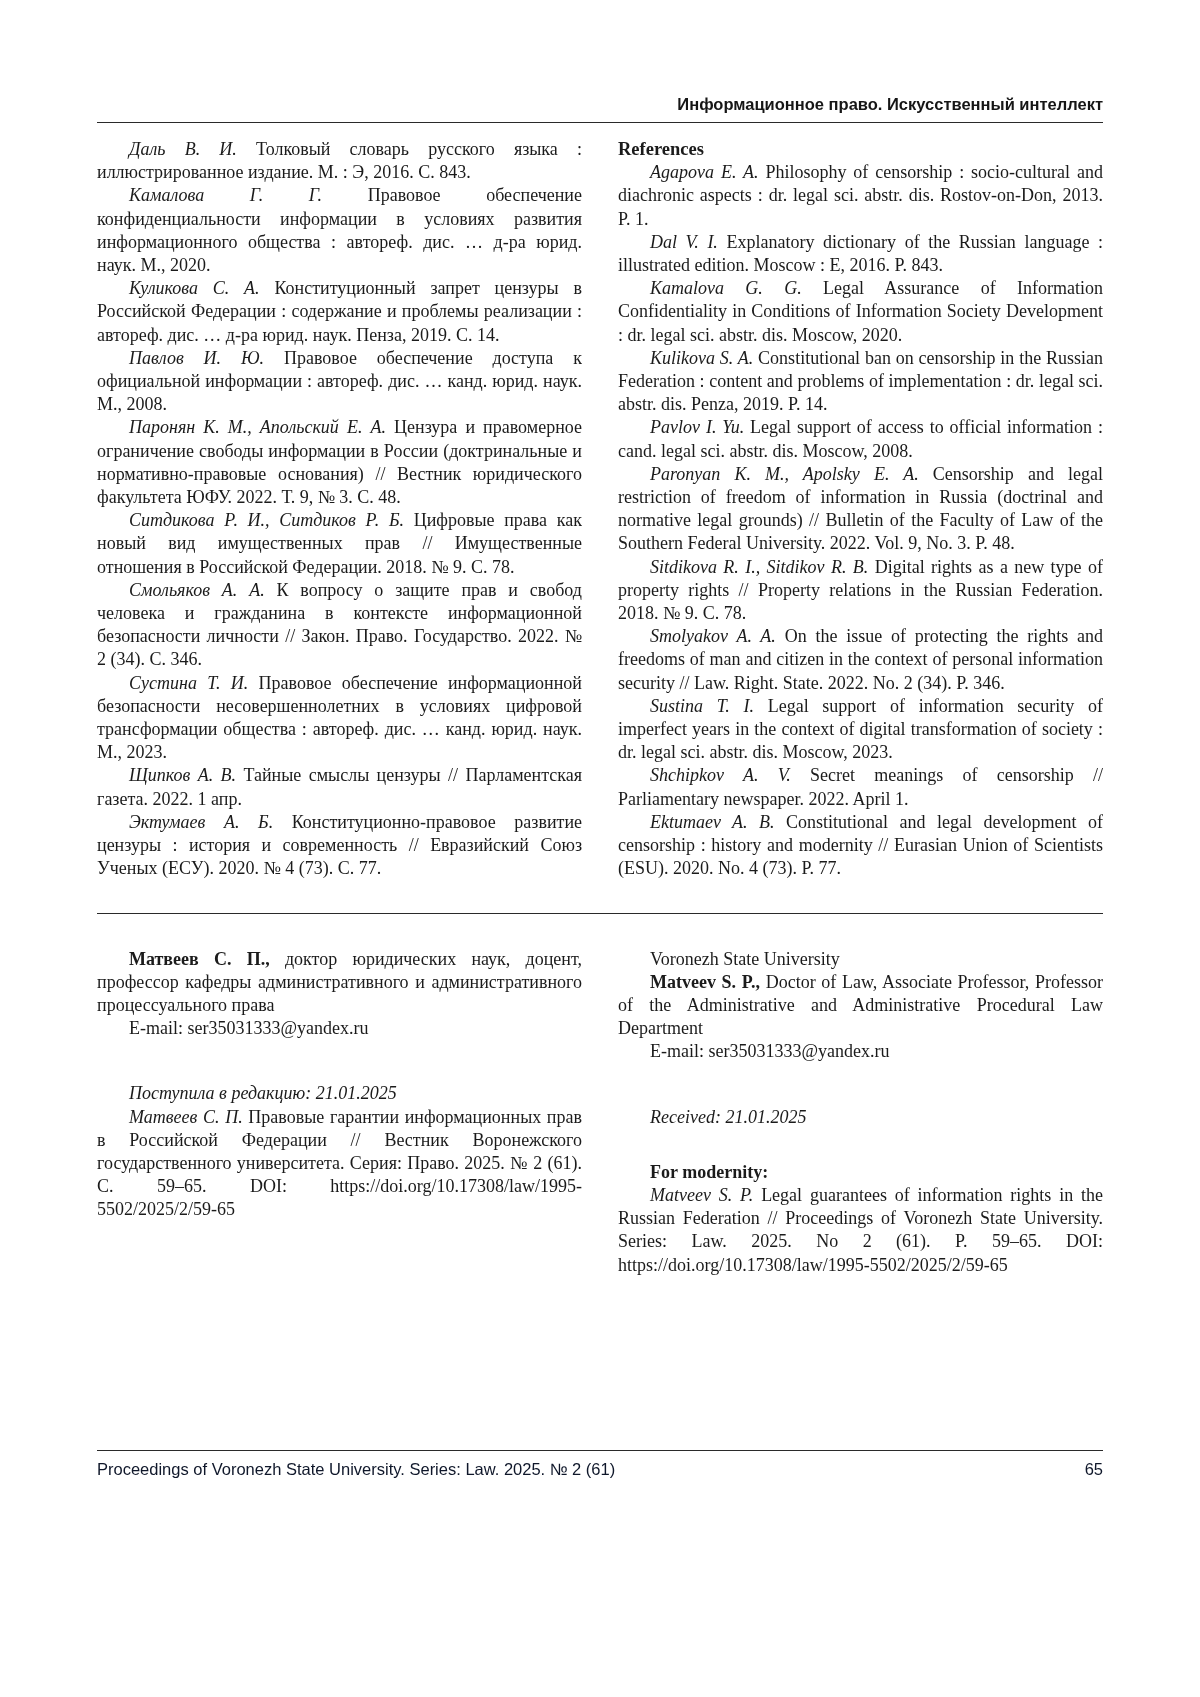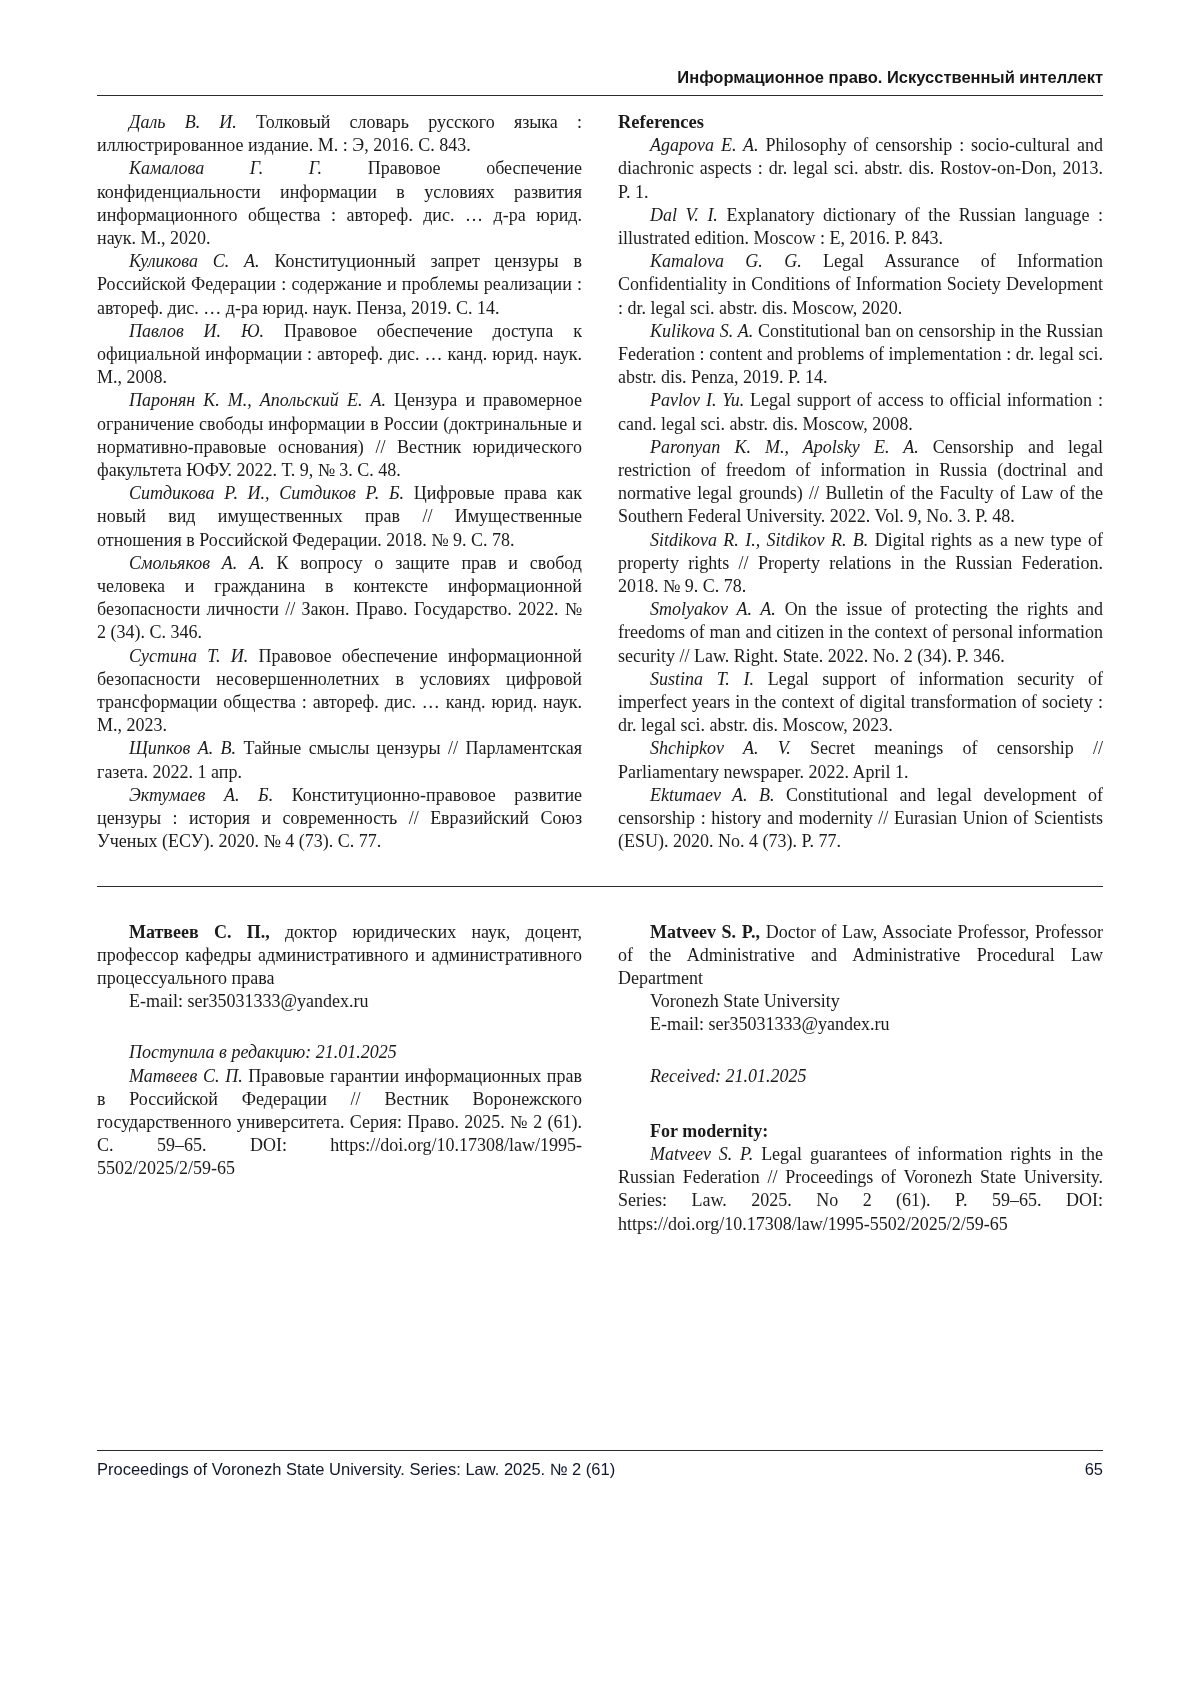--- a/index.html
+++ b/index.html
@@ -7,21 +7,21 @@
   .page {
     position: relative;
     width: 1200px;
     height: 1697px;
     margin: 0 auto;
     background: #ffffff;
     color: #1b1b1b;
     font-family: "Liberation Serif", serif;
     font-size: 18px;
     line-height: 23.2px;
-    padding: 68px 97px 0 97px;
+    padding: 95px 97px 0 97px;
   }
   
   .running-title {
     text-align: right;
     font-family: "Liberation Sans", sans-serif;
     font-weight: bold;
     font-size: 16.5px;
     line-height: 18px;
     color: #161616;
   }
@@ -42,21 +42,21 @@
     font-size: 18.5px;
     line-height: 23.2px;
   }
   p.ref { text-indent: 32px; }
   .ref-author, .italic { font-style: italic; }
 
   .section-divider { margin-top: 32px; }
 
   .authors-block { margin-top: 34px; }
   .authors-block p { text-indent: 32px; }
-  .gap-top { margin-top: 28px; }
+  .gap-top { margin-top: 42px; }
   .gap-top-lg { margin-top: 32px; }
   b, .bold { font-weight: bold; }
 
   
   .footer {
     position: absolute;
     left: 97px;
     right: 97px;
     top: 1450px;
     font-family: "Liberation Sans", sans-serif;
@@ -138,22 +138,22 @@
   <div class="columns authors-block">
 
     <div class="col" lang="ru">
       <p><b>Матвеев С. П.,</b><span> доктор юридических наук, доцент, профессор кафедры административного и административного процессуального права</span></p>
       <p>E-mail: ser35031333@yandex.ru</p>
       <p class="italic gap-top">Поступила в редакцию: 21.01.2025</p>
       <p><i>Матвеев С. П.</i><span> Правовые гарантии информационных прав в Российской Федерации // Вестник Воронежского государственного университета. Серия: Право. 2025. № 2 (61). С. 59–65. DOI: https://doi.org/10.17308/law/1995-5502/2025/2/59-65</span></p>
     </div>
 
     <div class="col" lang="en">
+      <p>Voronezh State University</p>
       <p><b>Matveev S. P.,</b><span> Doctor of Law, Associate Professor, Professor of the Administrative and Administrative Procedural Law Department</span></p>
-      <p>Voronezh State University</p>
       <p>E-mail: ser35031333@yandex.ru</p>
       <p class="italic gap-top">Received: 21.01.2025</p>
       <p class="bold gap-top-lg">For modernity:</p>
       <p><i>Matveev S. P.</i><span> Legal guarantees of information rights in the Russian Federation // Proceedings of Voronezh State University. Series: Law. 2025. No 2 (61). P. 59–65. DOI: https://doi.org/10.17308/law/1995-5502/2025/2/59-65</span></p>
     </div>
 
   </div>
 
   <div class="footer">
     <hr class="rule">

